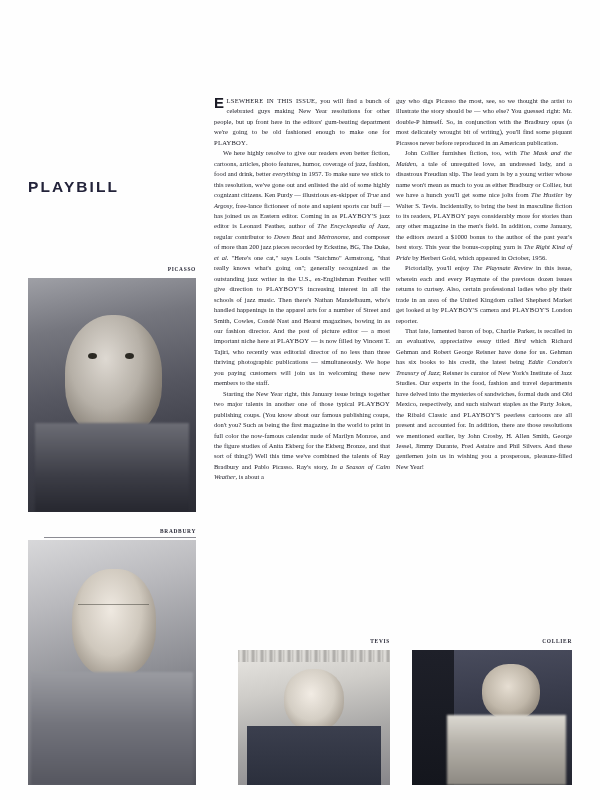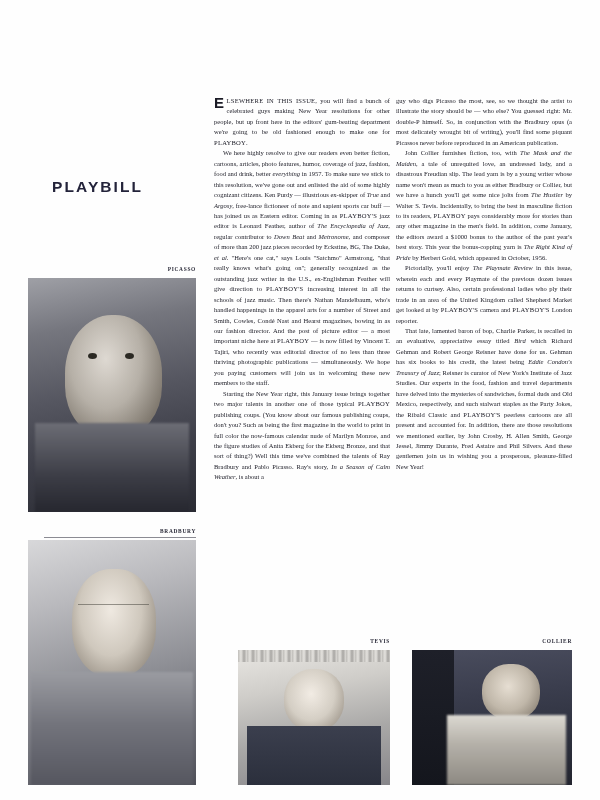--- a/index.html
+++ b/index.html
@@ -28,21 +28,20 @@
   .masthead {
     position: absolute;
     left: 28px;
     top: 178px;
     width: 170px;
     font-family: "Liberation Sans", sans-serif;
     font-weight: bold;
     font-size: 15.5px;
     letter-spacing: 2.1px;
     color: #23233a;
-    margin-left: 24px;
   }
 
   
   .photo-cap {
     position: absolute;
     font-family: "Liberation Serif", serif;
     font-size: 5.4px;
     letter-spacing: 0.7px;
     font-weight: bold;
     color: #2a2a38;

